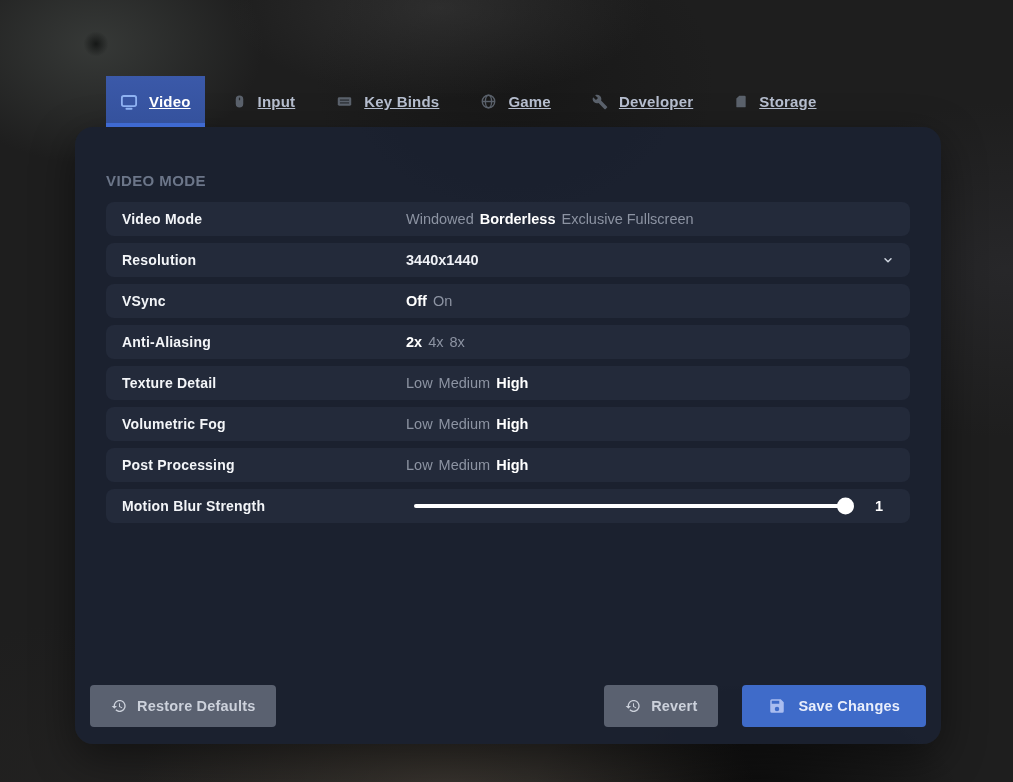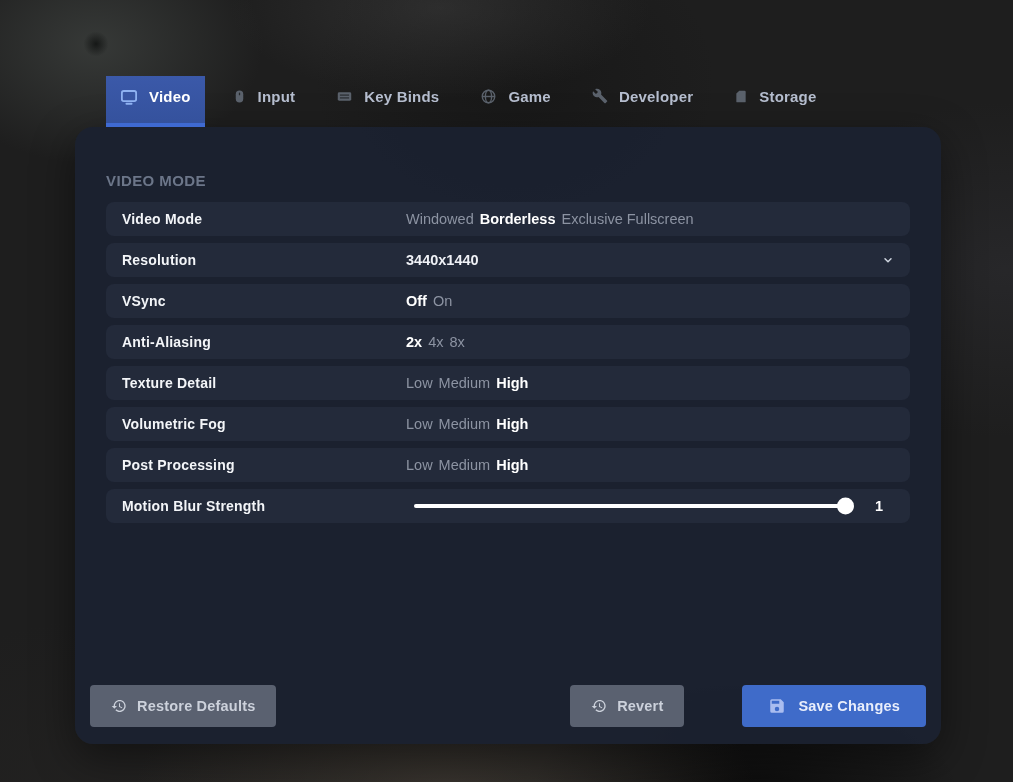--- a/index.html
+++ b/index.html
@@ -23,23 +23,23 @@
       radial-gradient(520px 260px at 170px 800px, rgba(40,38,36,0.5), rgba(0,0,0,0) 72%),
       #1e1e1e;
   }
 
   
   .tabbar {
     position:absolute; left:106px; top:76px; height:51px;
     display:flex; gap:13px; align-items:stretch; z-index:3;
   }
   .tab {
-    position:relative; display:flex; align-items:flex-start; gap:11px;
+    position:relative; display:flex; align-items:center; gap:11px;
     padding:12px 14px; font-weight:700; font-size:15px; color:#b5bdce;
-    letter-spacing:.2px; cursor:default;
+    letter-spacing:.2px; cursor:default;text-decoration:underline;
   }
   .tab.active { background:linear-gradient(180deg,#3b59a9,#34519c); color:#ffffff; }
   .tab.active::after {
     content:""; position:absolute; left:0; right:0; bottom:0; height:4px; background:#3f6ad2;
   }
   .ticon { display:flex; align-items:center; }
   .ticon svg { display:block; }
 
   
   .panel {
@@ -80,21 +80,21 @@
     display:flex; justify-content:space-between; align-items:center;
   }
   .fgroup { display:flex; gap:24px; }
   .btn {
     height:42px; border:none; border-radius:4px; display:flex; align-items:center;
     gap:10px; font-family:inherit; font-weight:700; font-size:14.5px; letter-spacing:.2px;
     padding:0 21px; cursor:default;
   }
   .btn svg { display:block; }
   .btn.gray { background:#5a6170; color:#ccd1db; }
-  .btn.blue { background:#3f6bc9; color:#e9eefb; padding:0 26px; gap:12px;margin-left:34px; }
+  .btn.blue { background:#3f6bc9; color:#e9eefb; padding:0 26px; gap:12px; }
 </style>
 </head>
 <body>
 
 <div class="backdrop"></div>
 
 <div class="tabbar">
   <div class="tab active">
     <span class="ticon">
       <svg width="18" height="18" viewBox="0 0 24 24" fill="none" stroke="#8fb2f2" stroke-width="2.4" stroke-linecap="round" stroke-linejoin="round">

